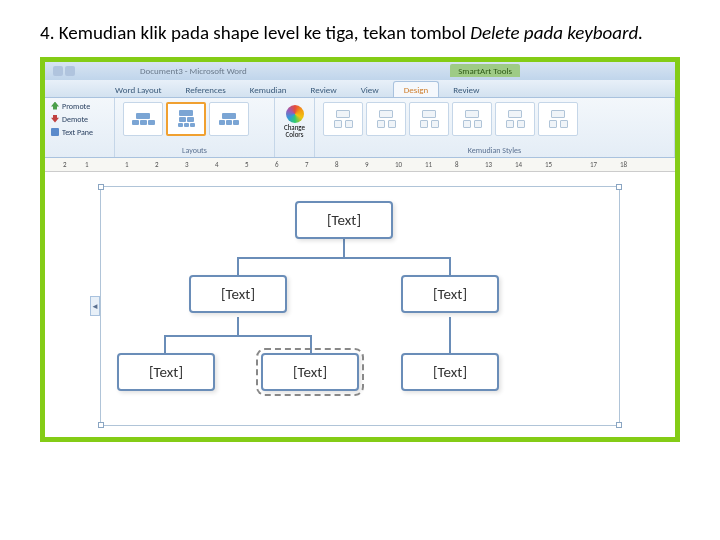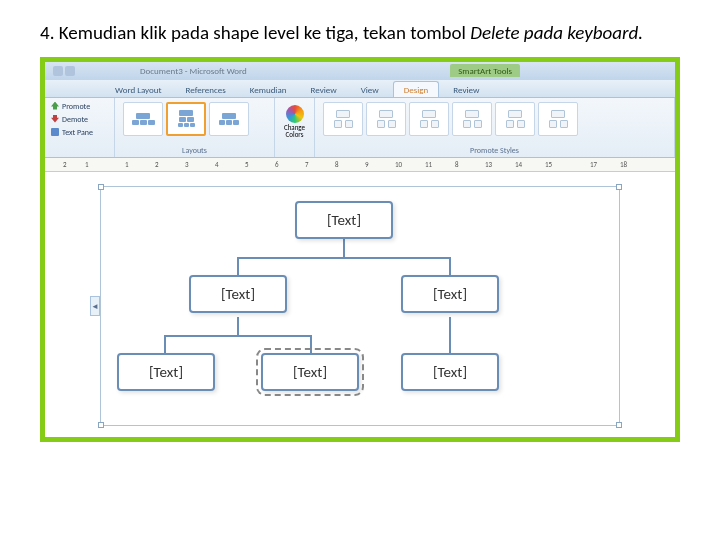--- a/index.html
+++ b/index.html
@@ -176,21 +176,21 @@
             </div>
           </div>
         <div class="style-thumb">
             <div class="sb"></div>
             <div class="sr">
               <div class="sb" style="width:8px"></div>
               <div class="sb" style="width:8px"></div>
             </div>
           </div>
       </div>
-      <div class="group-label">Promote Styles</div>
+      <div class="group-label">Kemudian Styles</div>
     </div>
   </div>
 
   <div class="ruler">
     <span class="ruler-mark" style="left:18px">2</span>
     <span class="ruler-mark" style="left:40px">1</span>
     <span class="ruler-mark" style="left:80px">1</span>
     <span class="ruler-mark" style="left:110px">2</span>
     <span class="ruler-mark" style="left:140px">3</span>
     <span class="ruler-mark" style="left:170px">4</span>

